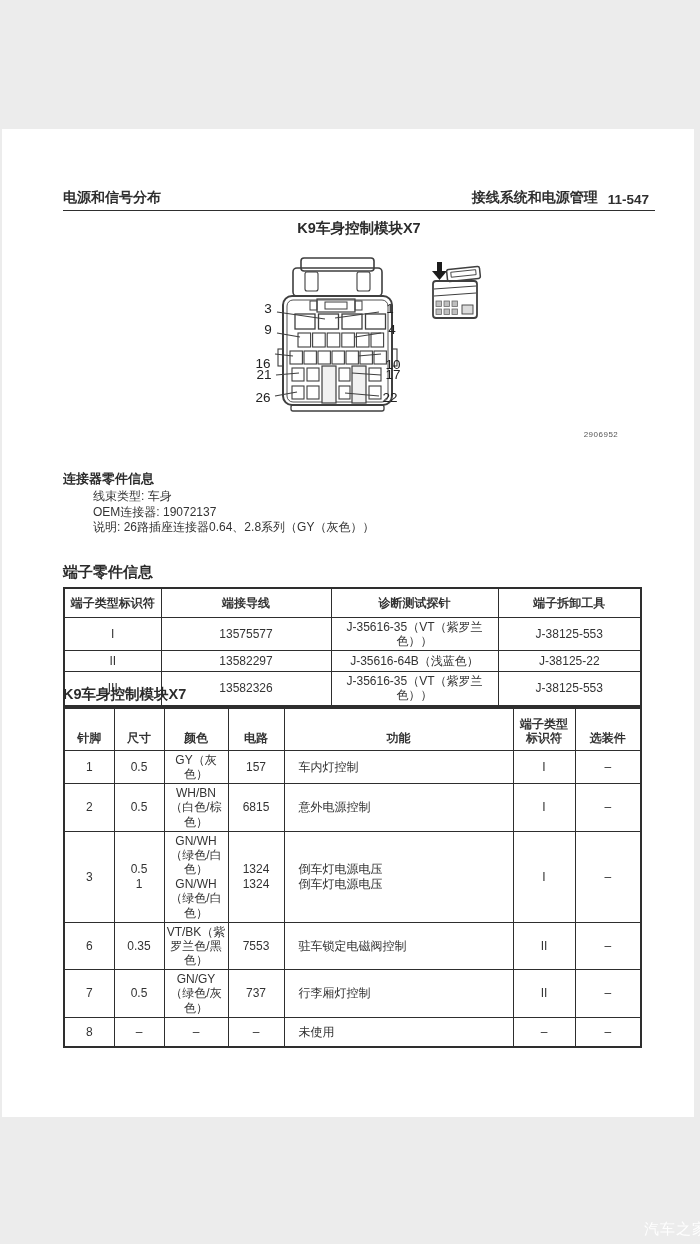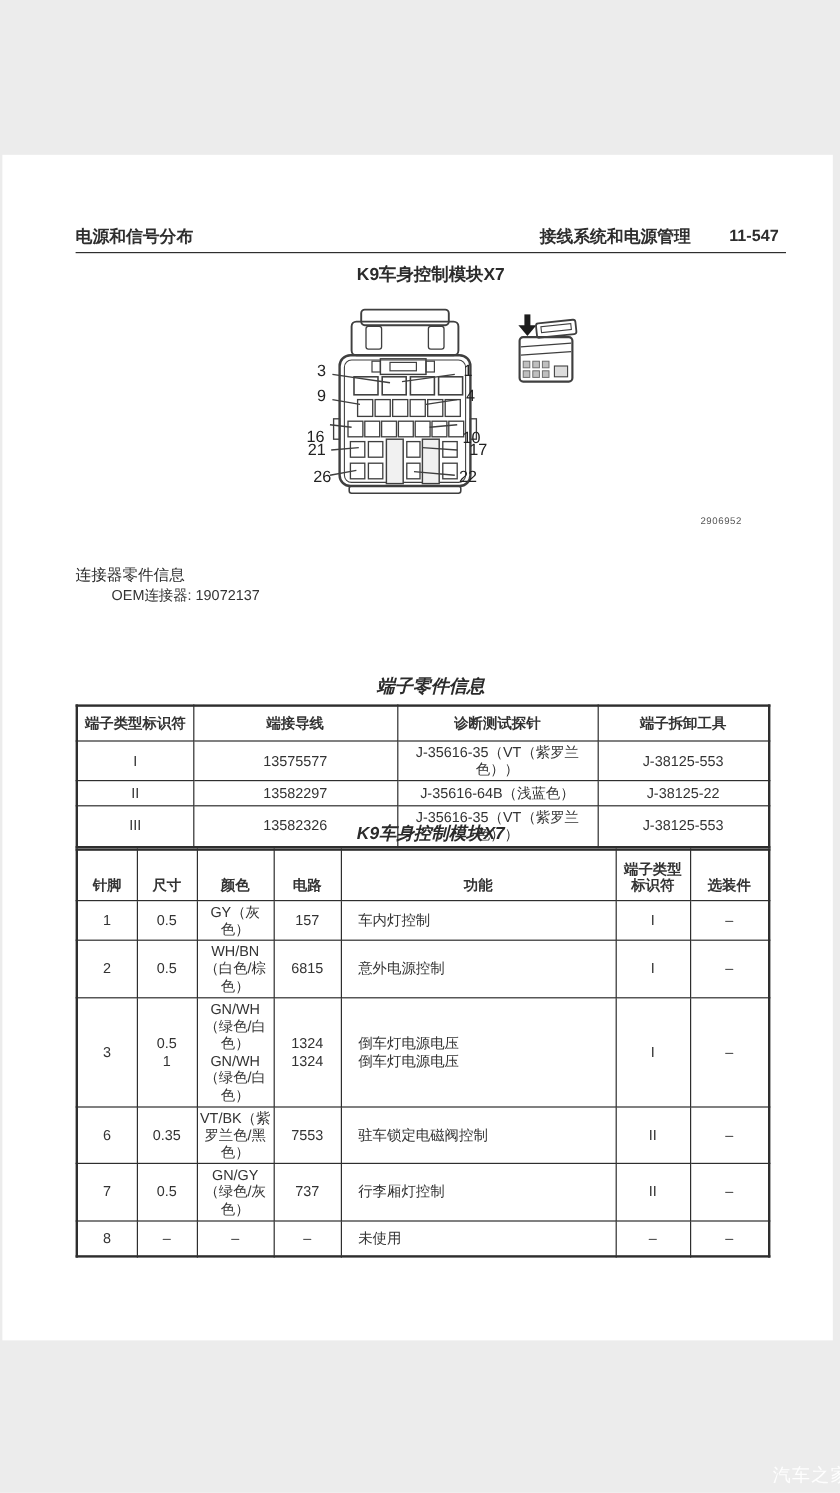--- a/index.html
+++ b/index.html
@@ -9,35 +9,35 @@
     font-family:"Liberation Sans", sans-serif;
     color:#333;
     -webkit-font-smoothing:antialiased;
   }
   .page{
     position:absolute;left:2px;top:129px;width:692px;height:988px;
     background:#ffffff;
   }
   
   .hdr-left{position:absolute;left:61px;top:60px;font-size:14px;font-weight:600;color:#2e2e2e;}
-  .hdr-right{position:absolute;right:45px;top:60px;display:flex;gap:32px;align-items:flex-start;}
+  .hdr-right{position:absolute;right:45px;top:60px;display:flex;gap:10px;align-items:flex-end;}
   .hdr-right .sec{font-size:14px;font-weight:600;color:#2e2e2e;}
   .hdr-right .pn{font-size:13.5px;font-weight:600;color:#2e2e2e;}
   .hdr-rule{position:absolute;left:61px;top:81px;width:592px;border-top:1.6px solid #2e2e2e;}
   
   .fig-title{position:absolute;left:61px;top:90px;width:592px;text-align:center;font-size:14.5px;font-weight:600;color:#2b2b2b;}
-  .t-title{position:absolute;left:61px;width:592px;text-align:center;font-weight:700;color:#2b2b2b;font-style:italic;}
+  .t-title{position:absolute;left:61px;width:592px;text-align:left;font-weight:700;color:#2b2b2b;}
   .t-title1{top:434px;font-size:15px;}
   .t-title2{top:556px;font-size:14.5px;font-weight:600;}
   
   .figure{position:absolute;left:251px;top:126px;width:250px;height:164px;}
   .pin{position:absolute;width:26px;text-align:center;font-size:13.5px;color:#222;font-weight:500;}
   .fig-num{position:absolute;left:560px;top:301px;width:78px;text-align:center;font-size:8px;color:#555;letter-spacing:.5px;}
   
-  .ci-title{position:absolute;left:61px;top:341px;font-size:13px;font-weight:400;color:#2b2b2b;}
+  .ci-title{position:absolute;left:61px;top:341px;font-size:13px;font-weight:700;color:#2b2b2b;}
   .ci-lines{position:absolute;left:91px;top:360px;font-size:12px;line-height:15.6px;color:#333;}
   
   table{border-collapse:collapse;table-layout:fixed;position:absolute;left:61px;width:577px;background:#fff;}
   .t1{top:458px;}
   .t2{top:578px;}
   th,td{border:1.5px solid #2e2e2e;font-weight:400;color:#333;text-align:center;vertical-align:middle;padding:2px 2px;font-size:12px;line-height:1.18;}
   table{border:2px solid #2e2e2e;}
   .t1 th{height:24px;font-weight:700;vertical-align:middle;}
   .t1 td{height:16px;}
   .t2 th{height:34px;font-weight:700;vertical-align:bottom;padding-bottom:5px;}
@@ -163,33 +163,35 @@
               <rect x="199" y="54" width="5.5" height="5.5"></rect>
           </g>
           <rect x="209" y="50" width="11" height="9" fill="#dcdcdc" stroke-width="0.9"></rect>
         </g>
       </g>
     </svg>
     <span class="pin" style="left:2px;top:46px;">3</span>
     <span class="pin" style="left:2px;top:67px;">9</span>
     <span class="pin" style="left:-3px;top:89px;margin-top:12px;">16</span>
     <span class="pin" style="left:-2px;top:112px;">21</span>
-    <span class="pin" style="left:-3px;top:135px;text-align:right;">26</span>
+    <span class="pin" style="left:-3px;top:135px;">26</span>
     <span class="pin" style="left:124px;top:46px;">1</span>
     <span class="pin" style="left:126px;top:67px;">4</span>
     <span class="pin" style="left:127px;top:102px;">10</span>
-    <span class="pin" style="left:127px;top:112px;text-align:right;">17</span>
+    <span class="pin" style="left:127px;top:112px;">17</span>
     <span class="pin" style="left:124px;top:135px;">22</span>
   </div>
 
   <div class="fig-num">2906952</div>
 
   <div class="ci-title">连接器零件信息</div>
   <div class="ci-lines">
+    <div>线束类型: 车身</div>
     <div>OEM连接器: 19072137</div>
+    <div>说明: 26路插座连接器0.64、2.8系列（GY（灰色））</div>
   </div>
 
   <div class="t-title t-title1">端子零件信息</div>
 
   <table class="t1">
     <colgroup>
         <col style="width:97px">
         <col style="width:170px">
         <col style="width:167px">
         <col style="width:143px">

